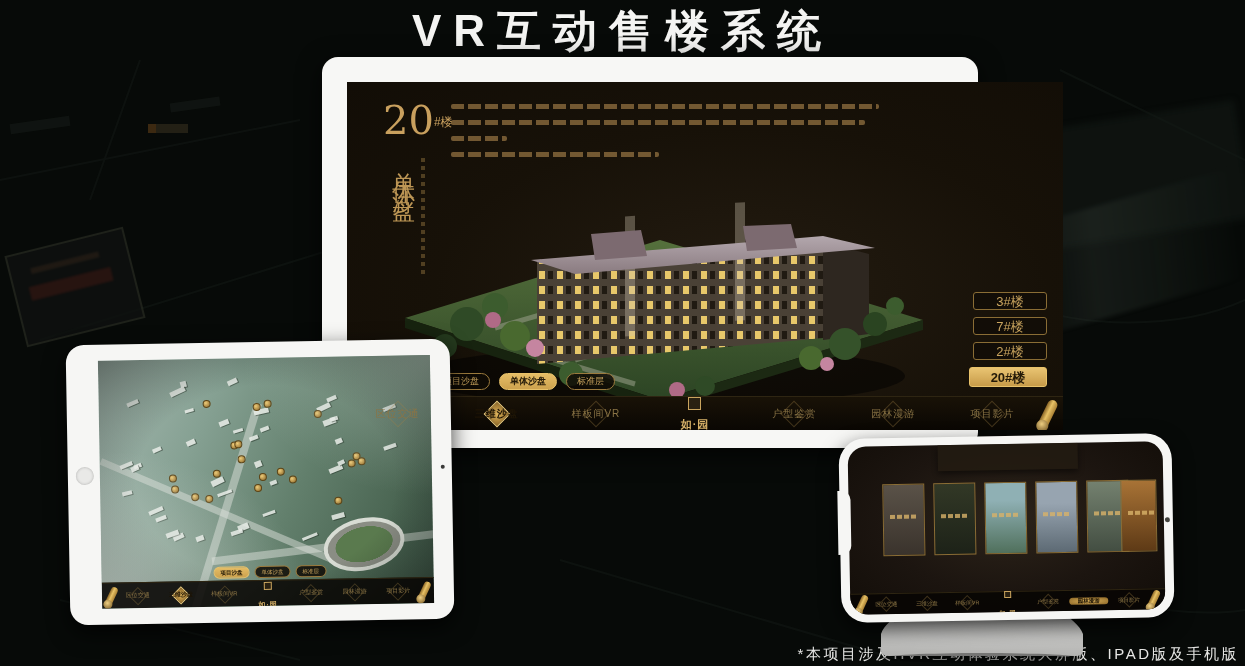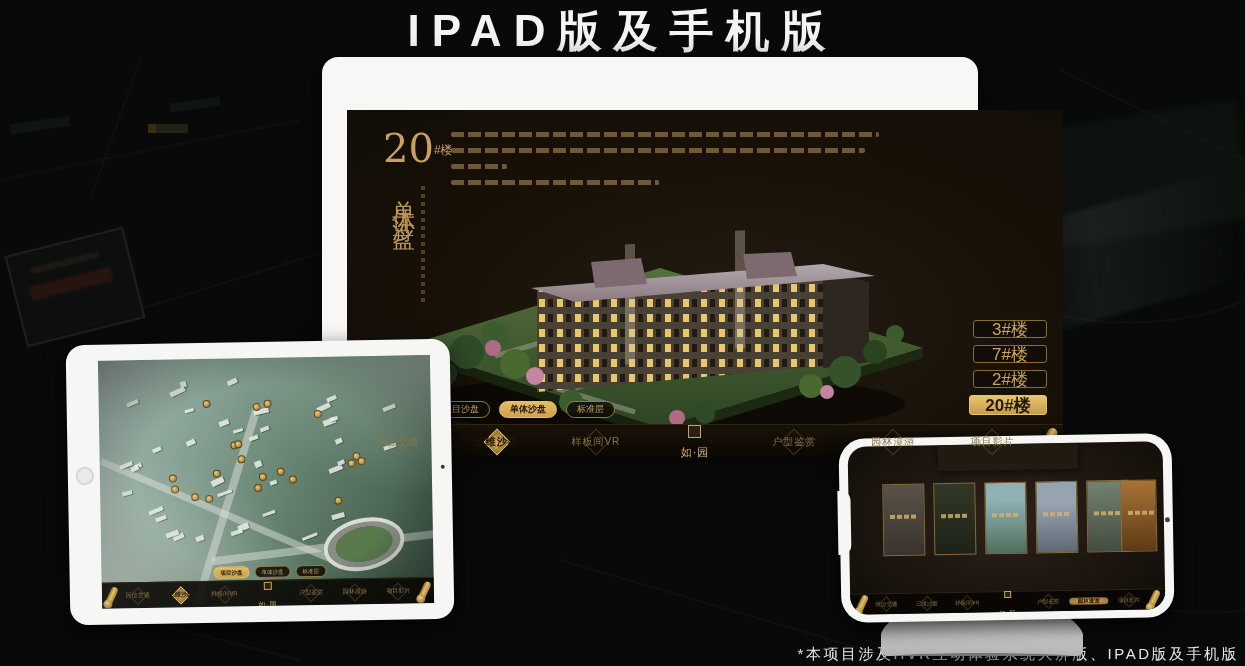--- a/index.html
+++ b/index.html
@@ -29,59 +29,59 @@
       background:linear-gradient(90deg,#8a6526,#e8c266 45%,#a87f33);transform:rotate(26deg);flex:none;}
   .scroll-ic:after{content:"";position:absolute;left:-1px;bottom:-4px;width:12px;height:12px;
       border-radius:50%;background:radial-gradient(circle at 40% 40%,#f0d083,#6b4d1a);}
   .scroll-sm{width:7px;height:20px;border-radius:4px;}
   .scroll-sm:after{width:9px;height:9px;bottom:-3px;}
 
   
   .monitor{position:absolute;left:322px;top:57px;width:656px;height:391px;background:#f7f7f5;
            border-radius:16px;box-shadow:0 6px 24px rgba(0,0,0,.7);}
   .mon-screen{position:absolute;left:25px;top:25px;width:716px;height:348px;overflow:hidden;
-           background:radial-gradient(ellipse at 55% 60%, #241c11 0%, #171108 55%, #120d06 100%);margin-top:28px;}
+           background:radial-gradient(ellipse at 55% 60%, #241c11 0%, #171108 55%, #120d06 100%);}
   .mon-stand{position:absolute;left:553px;top:447px;width:220px;height:160px;}
 
   .heading{position:absolute;left:36px;top:18px;}
   .heading .num{font-family:"DejaVu Serif",serif;font-size:40px;color:#c9a05e;line-height:1;}
   .heading .suf{font-size:12px;color:#c9a05e;vertical-align:8px;}
   .vtitle{position:absolute;left:42px;top:72px;writing-mode:vertical-rl;font-size:23px;
           letter-spacing:9px;color:#bd9655;}
   .vtick{position:absolute;left:74px;top:76px;width:4px;height:120px;opacity:.5;
           background:repeating-linear-gradient(#8a6d3a 0 4px,transparent 4px 8px);}
   .para{position:absolute;left:104px;top:22px;width:440px;}
   .para .ln{height:5px;margin-bottom:11px;border-radius:2px;opacity:.6;
         background:repeating-linear-gradient(90deg,#b0884e 0 13px,transparent 13px 17px);}
 
   .model-wrap{position:absolute;left:28px;top:66px;width:560px;height:266px;}
 
   .floor-btns{position:absolute;right:16px;top:210px;display:flex;flex-direction:column;gap:7px;
         align-items:flex-end;}
-  .fbtn{width:74px;height:18px;line-height:18px;text-align:center;font-size:17px;border-radius:3px;
+  .fbtn{width:74px;height:18px;line-height:18px;text-align:center;font-size:13px;border-radius:3px;
         border:1px solid #8a6d35;background:rgba(18,13,7,.85);color:#c9a45e;box-sizing:border-box;}
   .fbtn.active{width:78px;height:20px;line-height:20px;border-color:#e8c26a;color:#241a08;font-weight:bold;
         background:linear-gradient(#e9c472,#c79b49);}
 
   .sub-tabs{position:absolute;left:85px;top:291px;display:flex;gap:9px;}
   .stab{height:15px;line-height:15px;padding:0 10px;font-size:9px;border-radius:9px;color:#c9a45e;
         border:1px solid #9c7b3d;background:rgba(15,10,5,.85);}
   .stab.active{background:linear-gradient(#e5bd66,#cda24e);color:#241a08;border-color:#e8c26a;font-weight:bold;}
 
   .menu-bar{position:absolute;left:0;bottom:0;width:100%;height:34px;box-sizing:border-box;
         display:flex;align-items:center;padding:0 10px 0 2px;gap:2px;
         background:linear-gradient(#191207,#0a0703);border-top:1px solid #2e2512;}
   .mitem{position:relative;flex:1;text-align:center;font-size:10px;color:#8a7445;letter-spacing:1px;z-index:1;}
   .mitem:before{content:"";position:absolute;left:50%;top:50%;width:17px;height:17px;z-index:-1;
         transform:translate(-50%,-50%) rotate(45deg);border:1px solid rgba(160,130,70,.35);}
   .mitem.active{color:#1d1405;font-weight:bold;}
   .mitem.active:before{background:radial-gradient(circle,#dfb45c,#8a6526);border-color:#f0d083;}
   .brand{flex:1;text-align:center;line-height:1;}
   .seal{display:inline-block;width:11px;height:11px;border:1px solid #c9a45e;background:#2a2112;margin-bottom:2px;}
-  .brand .bname{font-size:11px;color:#d8b269;font-weight:normal;letter-spacing:1px;}
+  .brand .bname{font-size:11px;color:#d8b269;font-weight:bold;letter-spacing:1px;}
 
   
   .tablet{position:absolute;left:68px;top:342px;width:384px;height:280px;background:#f6f6f4;
           border-radius:18px;transform:rotate(-1deg);box-shadow:0 8px 22px rgba(0,0,0,.75);}
   .pad-screen{position:absolute;left:32px;top:16px;width:332px;height:248px;overflow:hidden;background:
       linear-gradient(115deg,#a7bab2 0%,#85a092 30%,#627f6c 58%,#4a6552 82%,#3c5345 100%);}
   .pad-haze{position:absolute;inset:0;background:
       radial-gradient(ellipse at 0% 100%,rgba(225,230,225,.55),transparent 45%),
       radial-gradient(ellipse at 100% 0%,rgba(210,220,215,.35),transparent 40%),
       radial-gradient(ellipse at 50% 50%,transparent 55%,rgba(10,14,10,.45) 100%);}
@@ -155,21 +155,21 @@
     </g>
   </svg>
   <div class="bg-photo"></div>
   <div class="river"></div>
   <div class="plaque">
     <div class="redline"></div>
       <div class="redline2"></div>
   </div>
   <div class="bg-logo-dot"></div>
 
-  <div class="title">IPAD版及手机版</div>
+  <div class="title">VR互动售楼系统</div>
   <div class="footnote">*本项目涉及HVR互动体验系统大屏版、IPAD版及手机版</div>
 
   <div class="monitor">
     <div class="mon-screen">
 
       <div class="heading">
         <span class="num">20</span><span class="suf">#楼</span>
       </div>
       <div class="vtitle">单体沙盘</div>
       <div class="vtick"></div>

